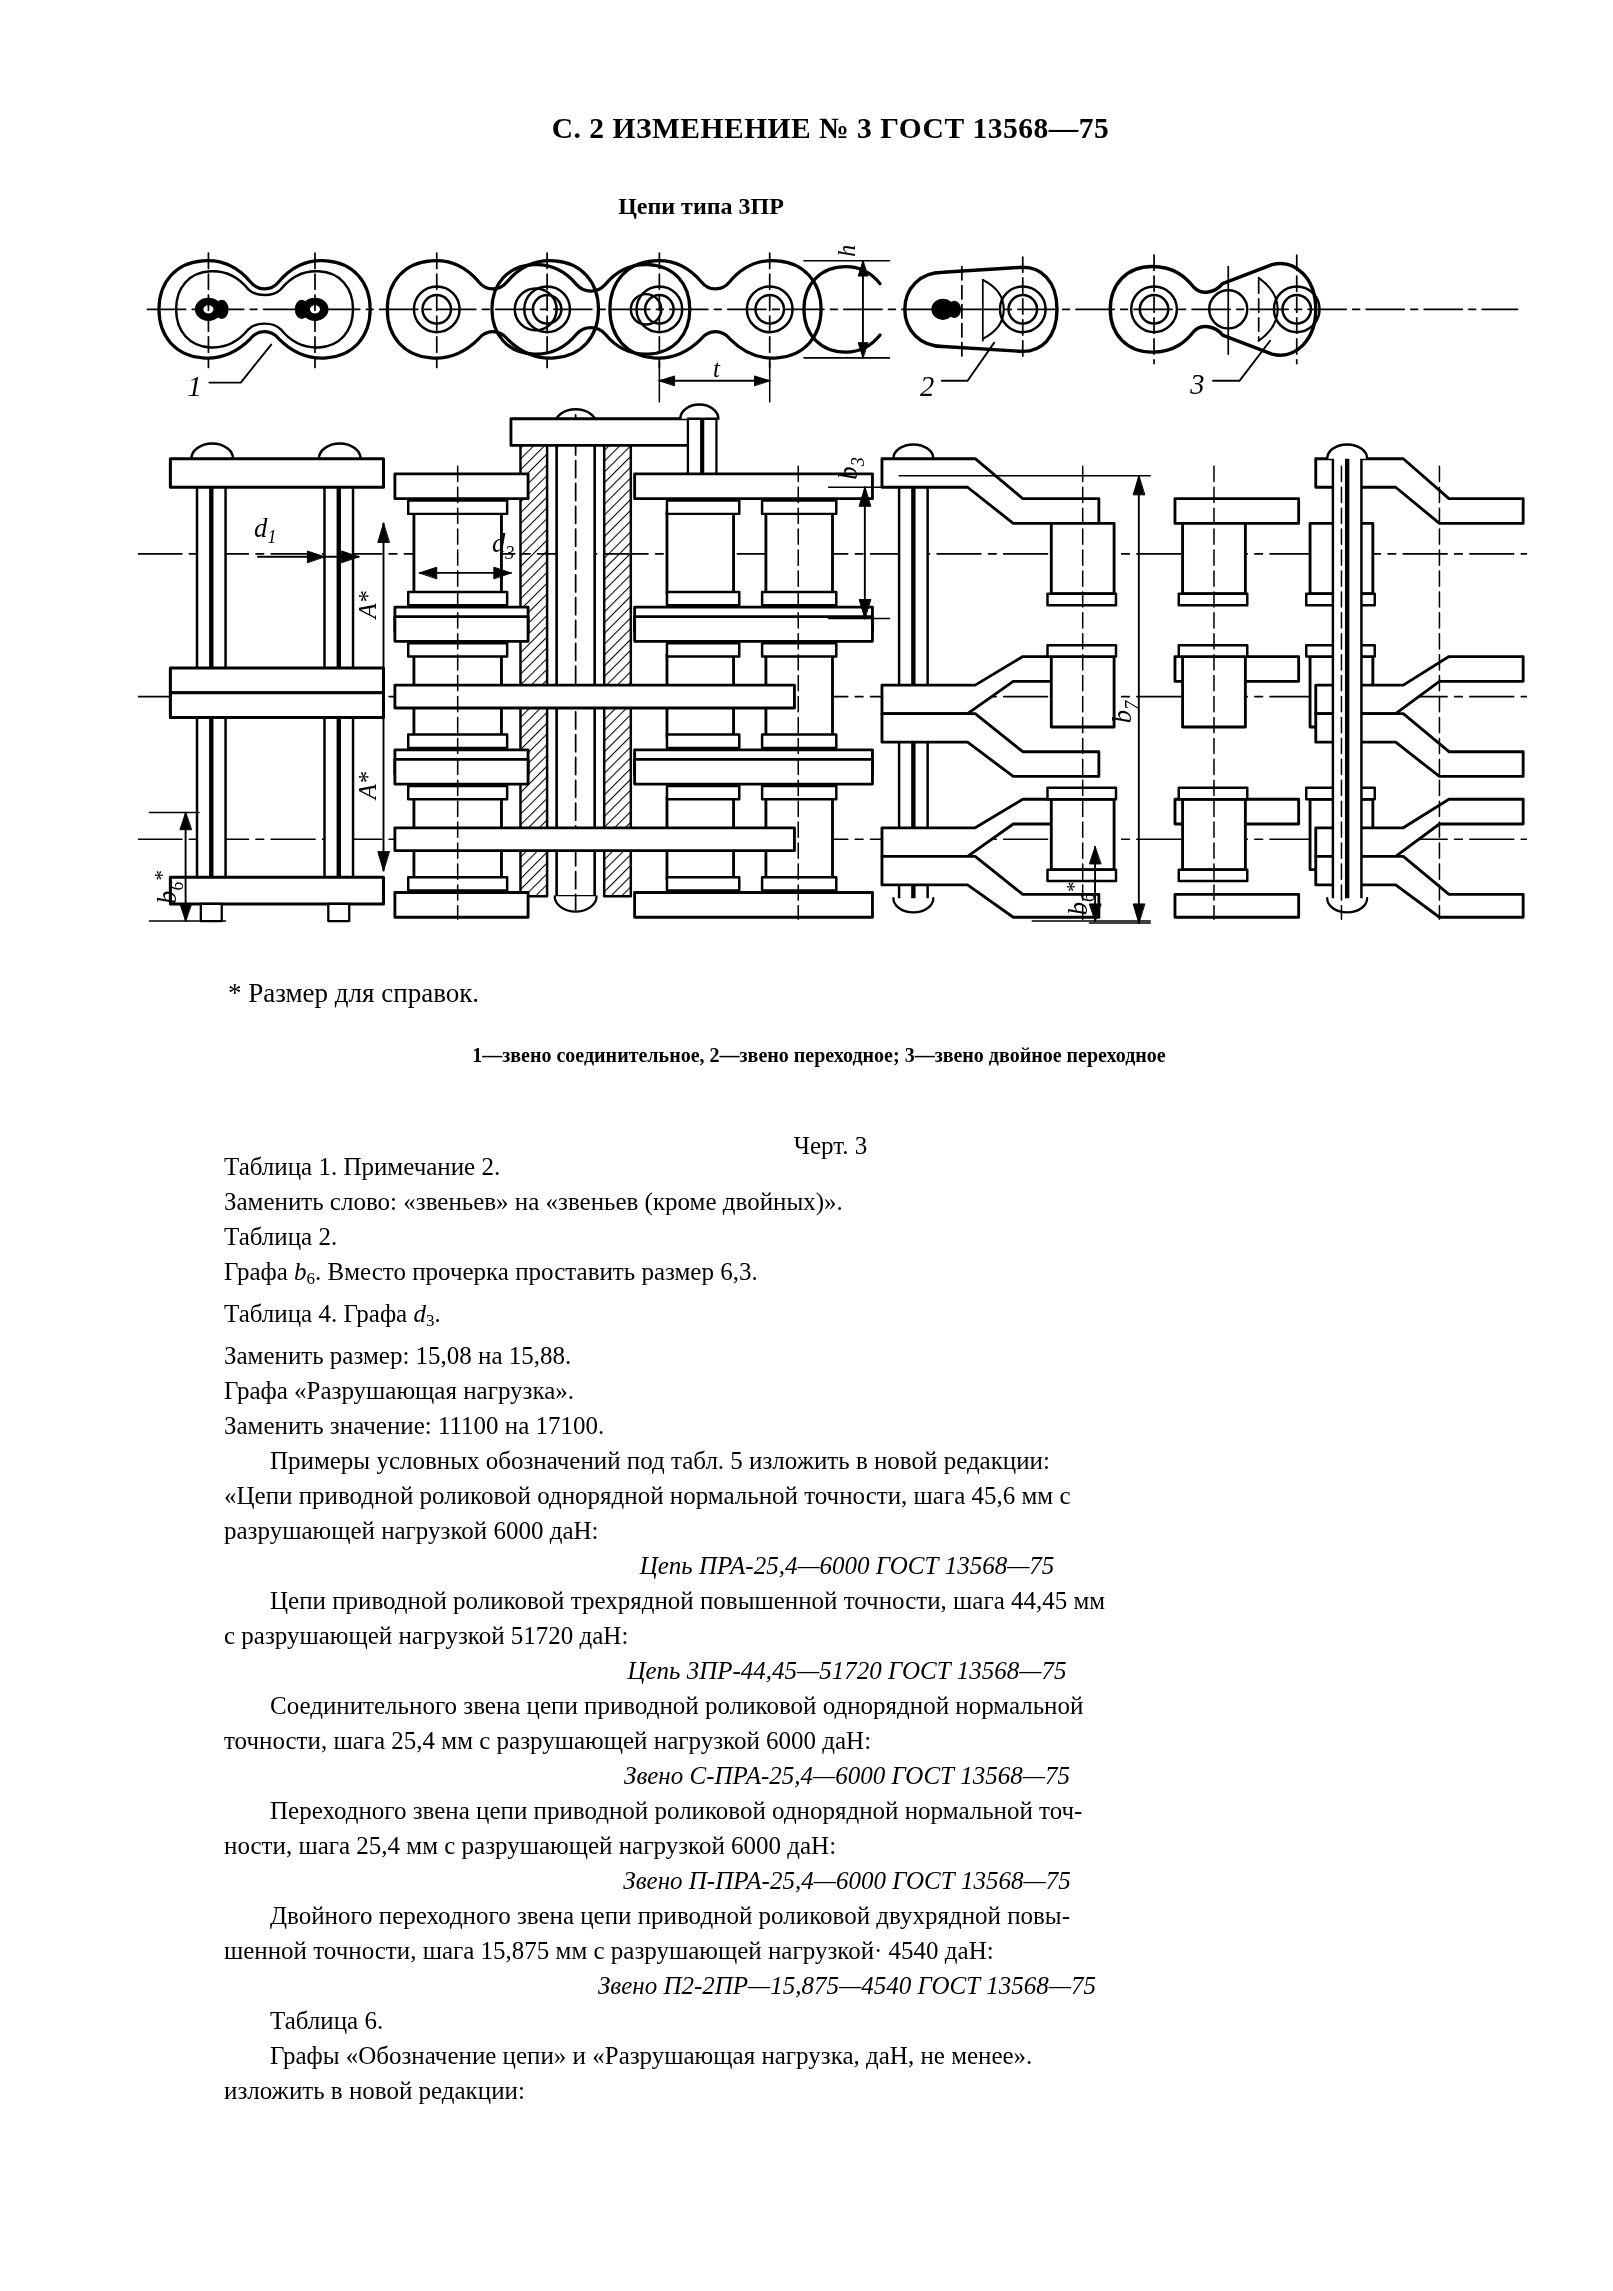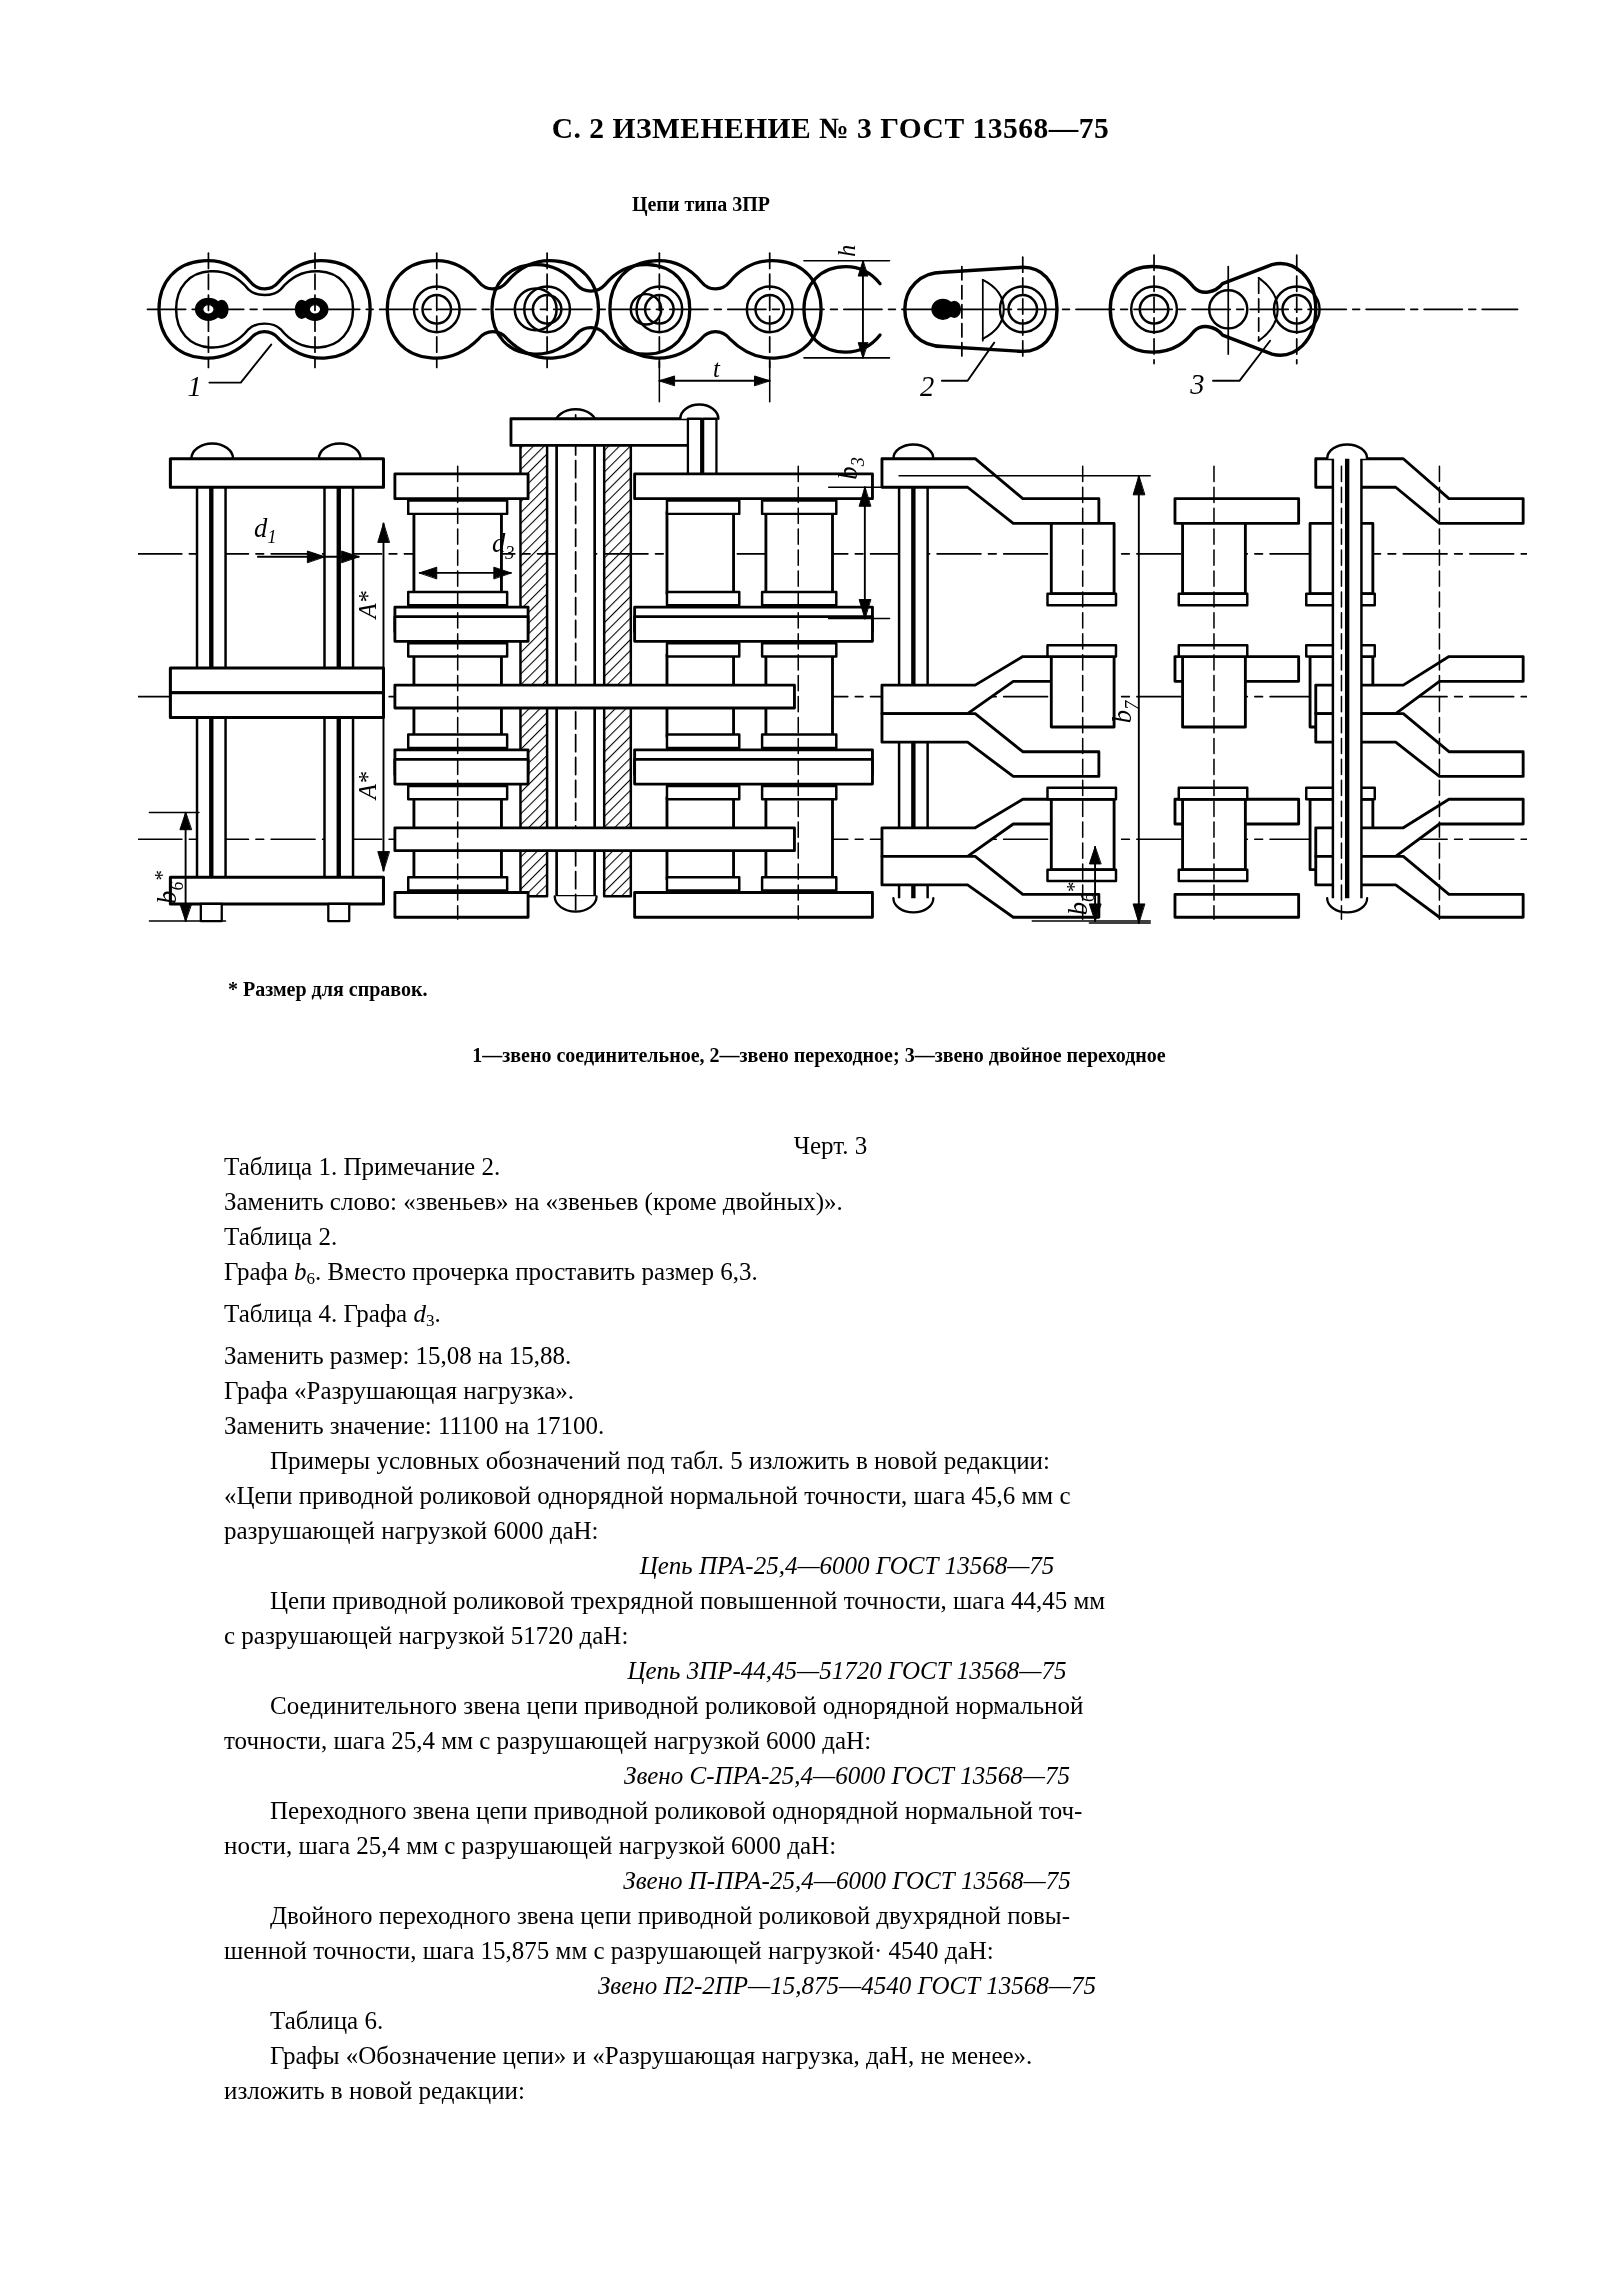--- a/index.html
+++ b/index.html
@@ -35,41 +35,40 @@
     font-weight: bold;
     letter-spacing: 0.5px;
   }
 
   .section-title {
     position: absolute;
     top: 193px;
     left: 0;
     width: 1354px;
     text-align: center;
-    font-size: 20px;
+    font-size: 24px;
     font-weight: bold;
   }
 
   
   .drawing {
     position: absolute;
     top: 238px;
     left: 114px;
     width: 1389px;
     height: 723px;
   }
   .drawing svg { display: block; }
 
   
   .note-star {
     position: absolute;
     top: 978px;
     left: 204px;
-    font-size: 20px;
-    font-weight: bold;
+    font-size: 27px;
   }
   .legend-line {
     position: absolute;
     top: 1044px;
     left: 0;
     width: 1590px;
     text-align: center;
     font-size: 20px;
     font-weight: bold;
   }

